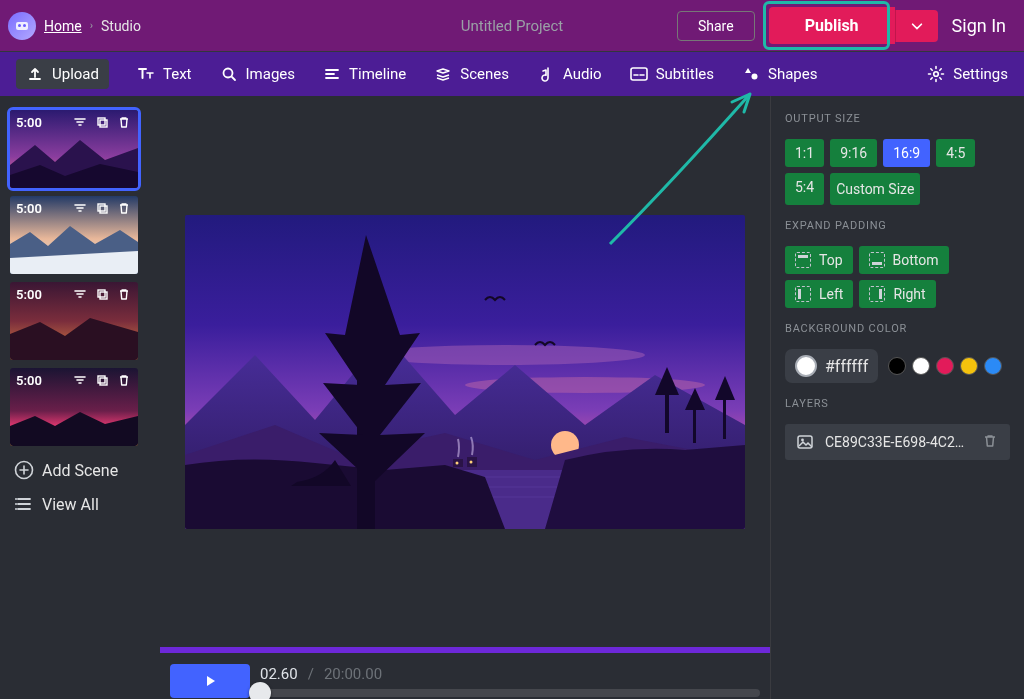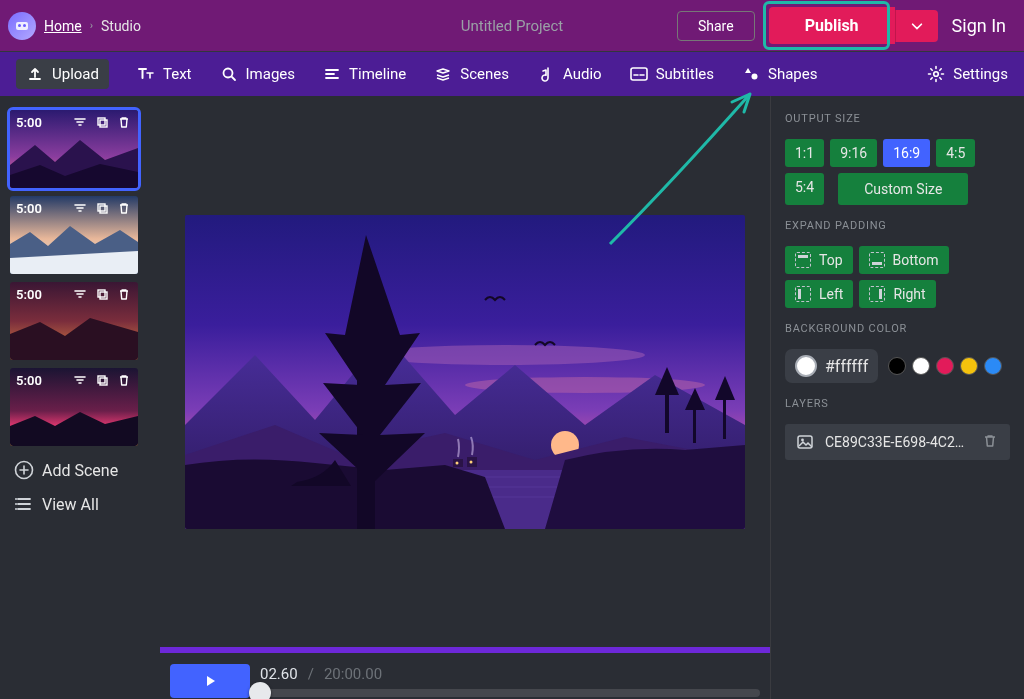--- a/index.html
+++ b/index.html
@@ -56,21 +56,21 @@
   .time-text .tot { color:#6d7278;}
   .track { position:relative; height:8px; background:#45474d; border-radius:4px;}
   .track .knob { position:absolute; left:0; top:50%; transform:translate(-50%,-50%); width:22px; height:22px; background:#e7e9ec; border-radius:50%; box-shadow:0 1px 3px rgba(0,0,0,.5);}
 
   
   .right { width:254px; border-left:1px solid #3a3b40; padding:16px 14px; display:flex; flex-direction:column; gap:14px; overflow:hidden;}
   .sect-label { color:#8b9096; font-size:11px; letter-spacing:.8px;}
   .chipset { display:flex; flex-wrap:wrap; gap:6px;}
   .chip { background:#15803d; color:#e6e6e6; padding:6px 10px; border-radius:3px; font-size:14px;}
   .chip.sel { background:#4263ff; color:#fff;}
-  .chip-wide { padding:8px 26px;margin-left:8px;}
+  .chip-wide { padding:8px 6px;}
   .chip-ico { display:flex; gap:8px;}
   .chip-ico .dbox { width:16px;height:16px; border:1px dashed #bfc4cc; border-radius:2px; display:flex;align-items:center;justify-content:center;}
   .bg-row { display:flex; align-items:center; gap:10px;}
   .bg-input { display:flex; align-items:center; gap:8px; background:#3a3e46; padding:6px 10px; border-radius:7px;text-align:right;}
   .sw { width:18px;height:18px; border-radius:50%; border:1px solid #555;}
   .sw.big { width:22px;height:22px; border:2px solid #a8adb5;}
   .sw-row { display:flex; gap:6px;}
   .layer-row { display:flex; align-items:center; gap:10px; background:#3a3e46; padding:8px 10px; border-radius:3px;}
   .layer-row .licon { width:20px;height:20px; display:flex;align-items:center;justify-content:center;}
   .layer-row .lname { flex:1; font-size:14px; color:#e6e6e6; white-space:nowrap; overflow:hidden; text-overflow:ellipsis;}

